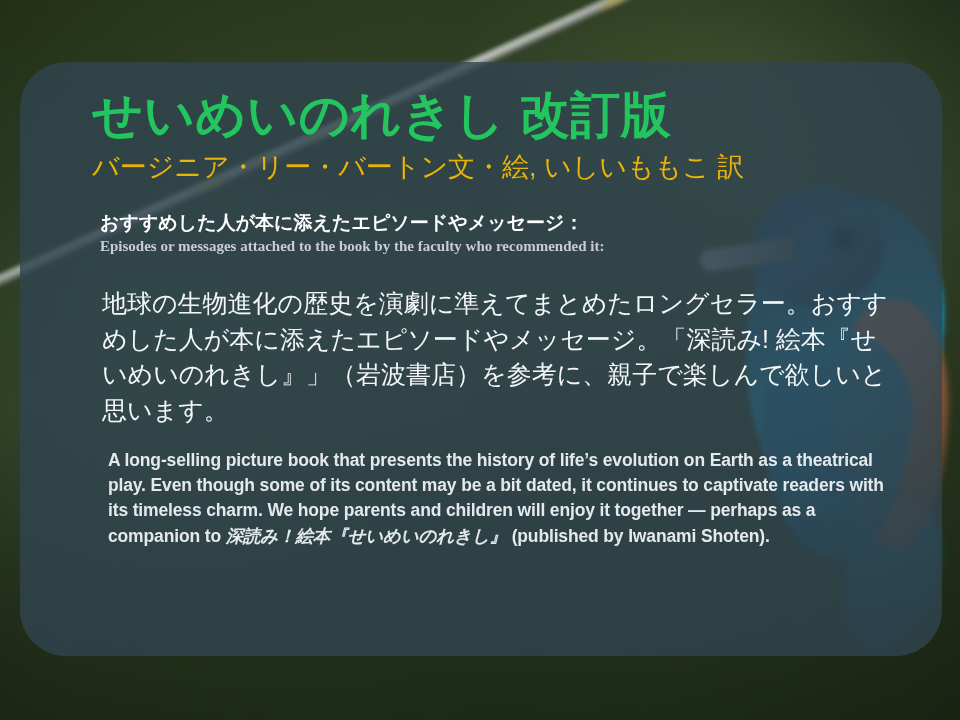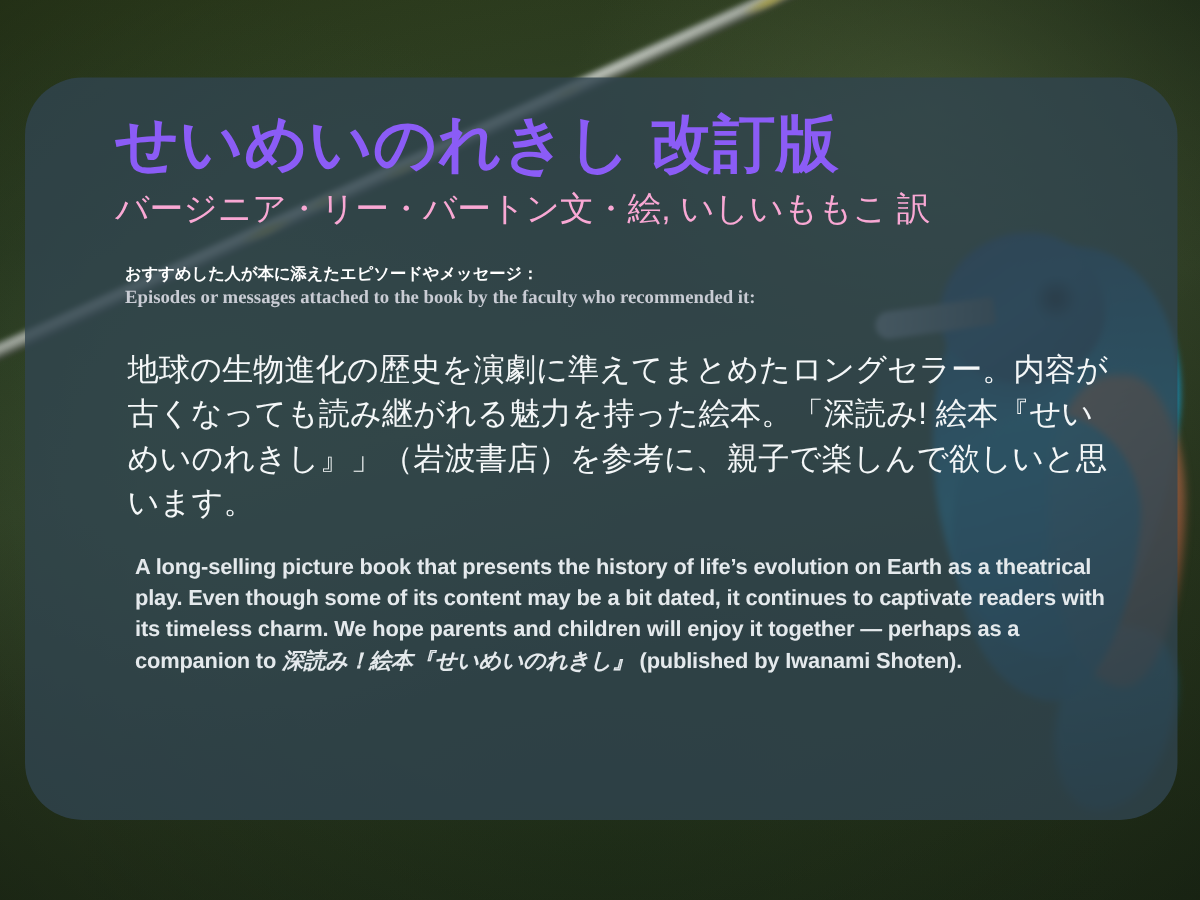--- a/index.html
+++ b/index.html
@@ -157,41 +157,41 @@
     width: 922px;
     height: 594px;
     border-radius: 46px;
     background: rgba(49,69,80,0.80);
     box-sizing: border-box;
     padding: 24px 52px 0 72px;
   }
 
   .title {
     margin: 0;
-    color: #8b5cf6;
+    color: #22c55e;
     font-size: 50px;
     font-weight: bold;
     line-height: 1.18;
     letter-spacing: 0.5px;
     white-space: nowrap;
   }
 
   .subtitle {
     margin: 6px 0 0 0;
-    color: #f9a8d4;
+    color: #eab308;
     font-size: 27px;
     font-weight: normal;
     line-height: 1.25;
     white-space: nowrap;
   }
 
   .heading-ja {
     margin: 26px 0 0 8px;
     color: #ffffff;
-    font-size: 13px;
+    font-size: 19px;
     font-weight: bold;
     line-height: 1.25;
   }
 
   .heading-en {
     margin: 2px 0 16px 8px;
     color: #c9ccd4;
     font-size: 15px;
     font-weight: bold;
     line-height: 1.3;
@@ -242,18 +242,18 @@
   <div class="card">
 
     <h1 class="title">せいめいのれきし 改訂版</h1>
 
     <p class="subtitle">バージニア・リー・バートン文・絵, いしいももこ 訳</p>
 
     <p class="heading-ja">おすすめした人が本に添えたエピソードやメッセージ：</p>
 
     <p class="heading-en">Episodes or messages attached to the book by the faculty who recommended it:</p>
 
-    <p class="body-ja">地球の生物進化の歴史を演劇に準えてまとめたロングセラー。内容が古くなっても読み継がれる魅力を持った絵本。「深読み! 絵本『せいめいのれきし』」（岩波書店）を参考に、親子で楽しんで欲しいと思います。</p>
+    <p class="body-ja">地球の生物進化の歴史を演劇に準えてまとめたロングセラー。おすすめした人が本に添えたエピソードやメッセージ。「深読み! 絵本『せいめいのれきし』」（岩波書店）を参考に、親子で楽しんで欲しいと思います。</p>
 
     <p class="body-en"><span>A long-selling picture book that presents the history of life’s evolution on Earth as a theatrical play. Even though some of its content may be a bit dated, it continues to captivate readers with its timeless charm. We hope parents and children will enjoy it together — perhaps as a companion to </span><span class="ja-italic">深読み！絵本『せいめいのれきし』</span><span> (published by Iwanami Shoten).</span></p>
 
   </div>
 </div>
 
 </body></html>

